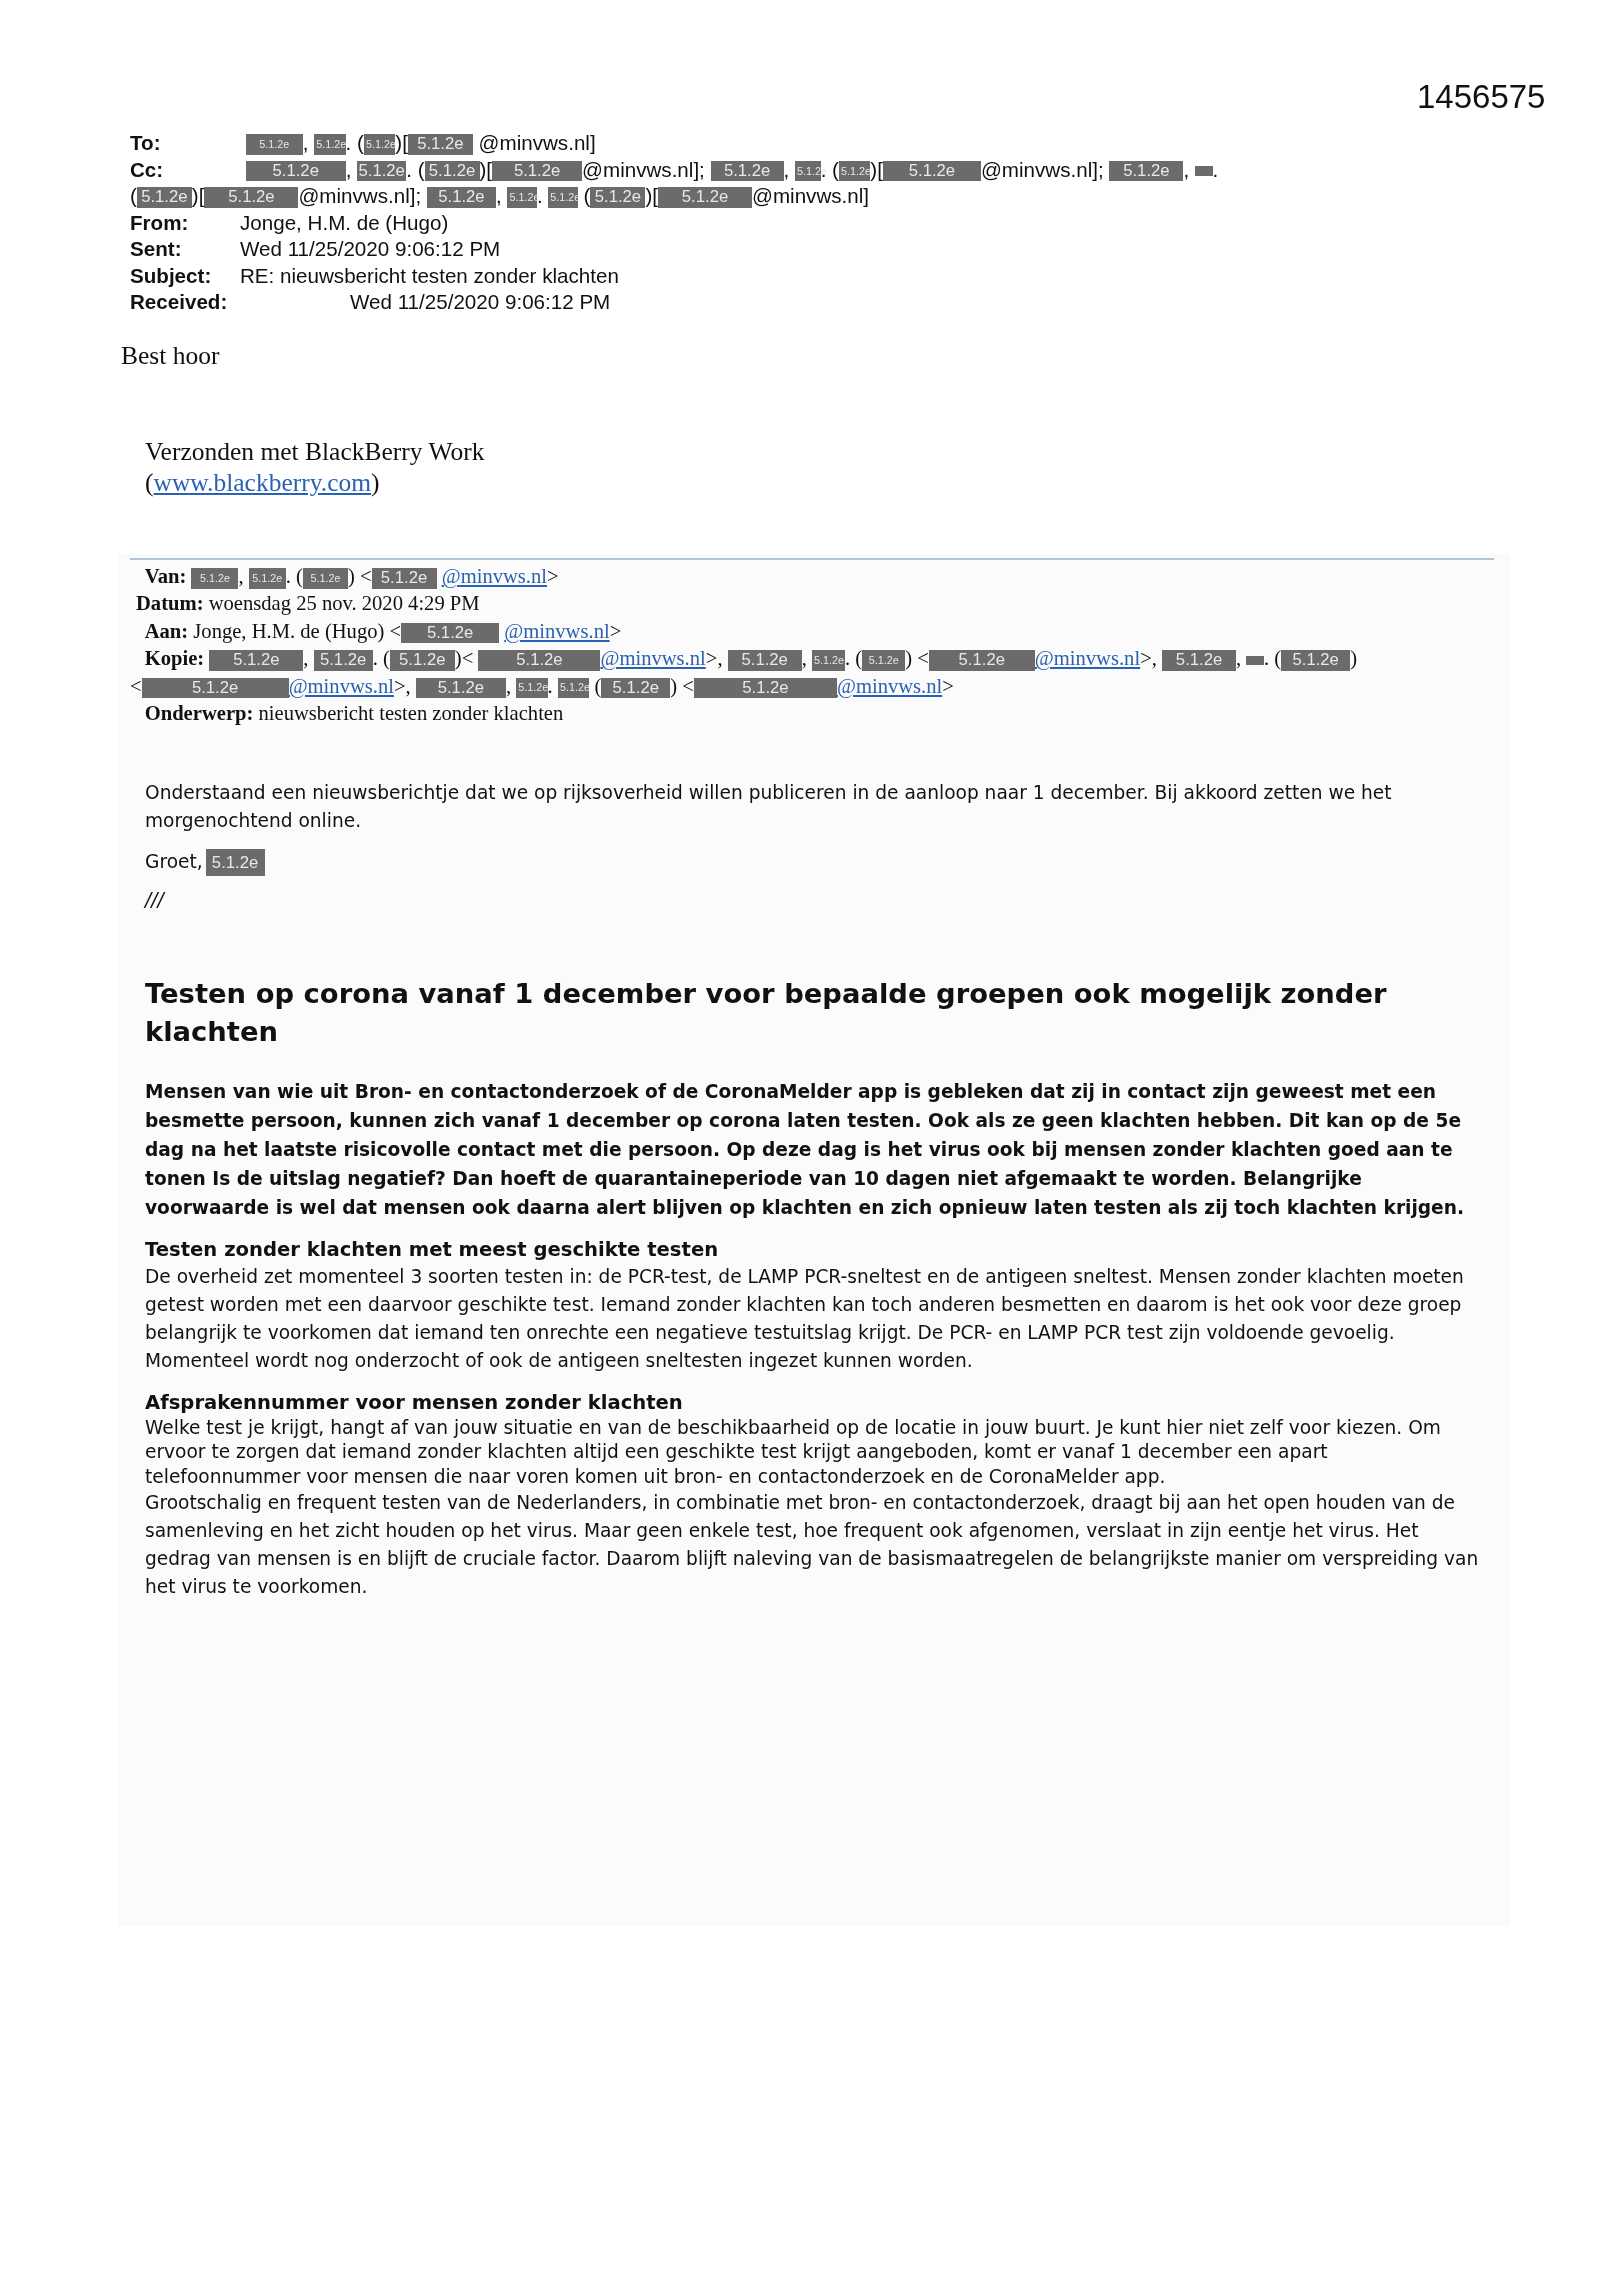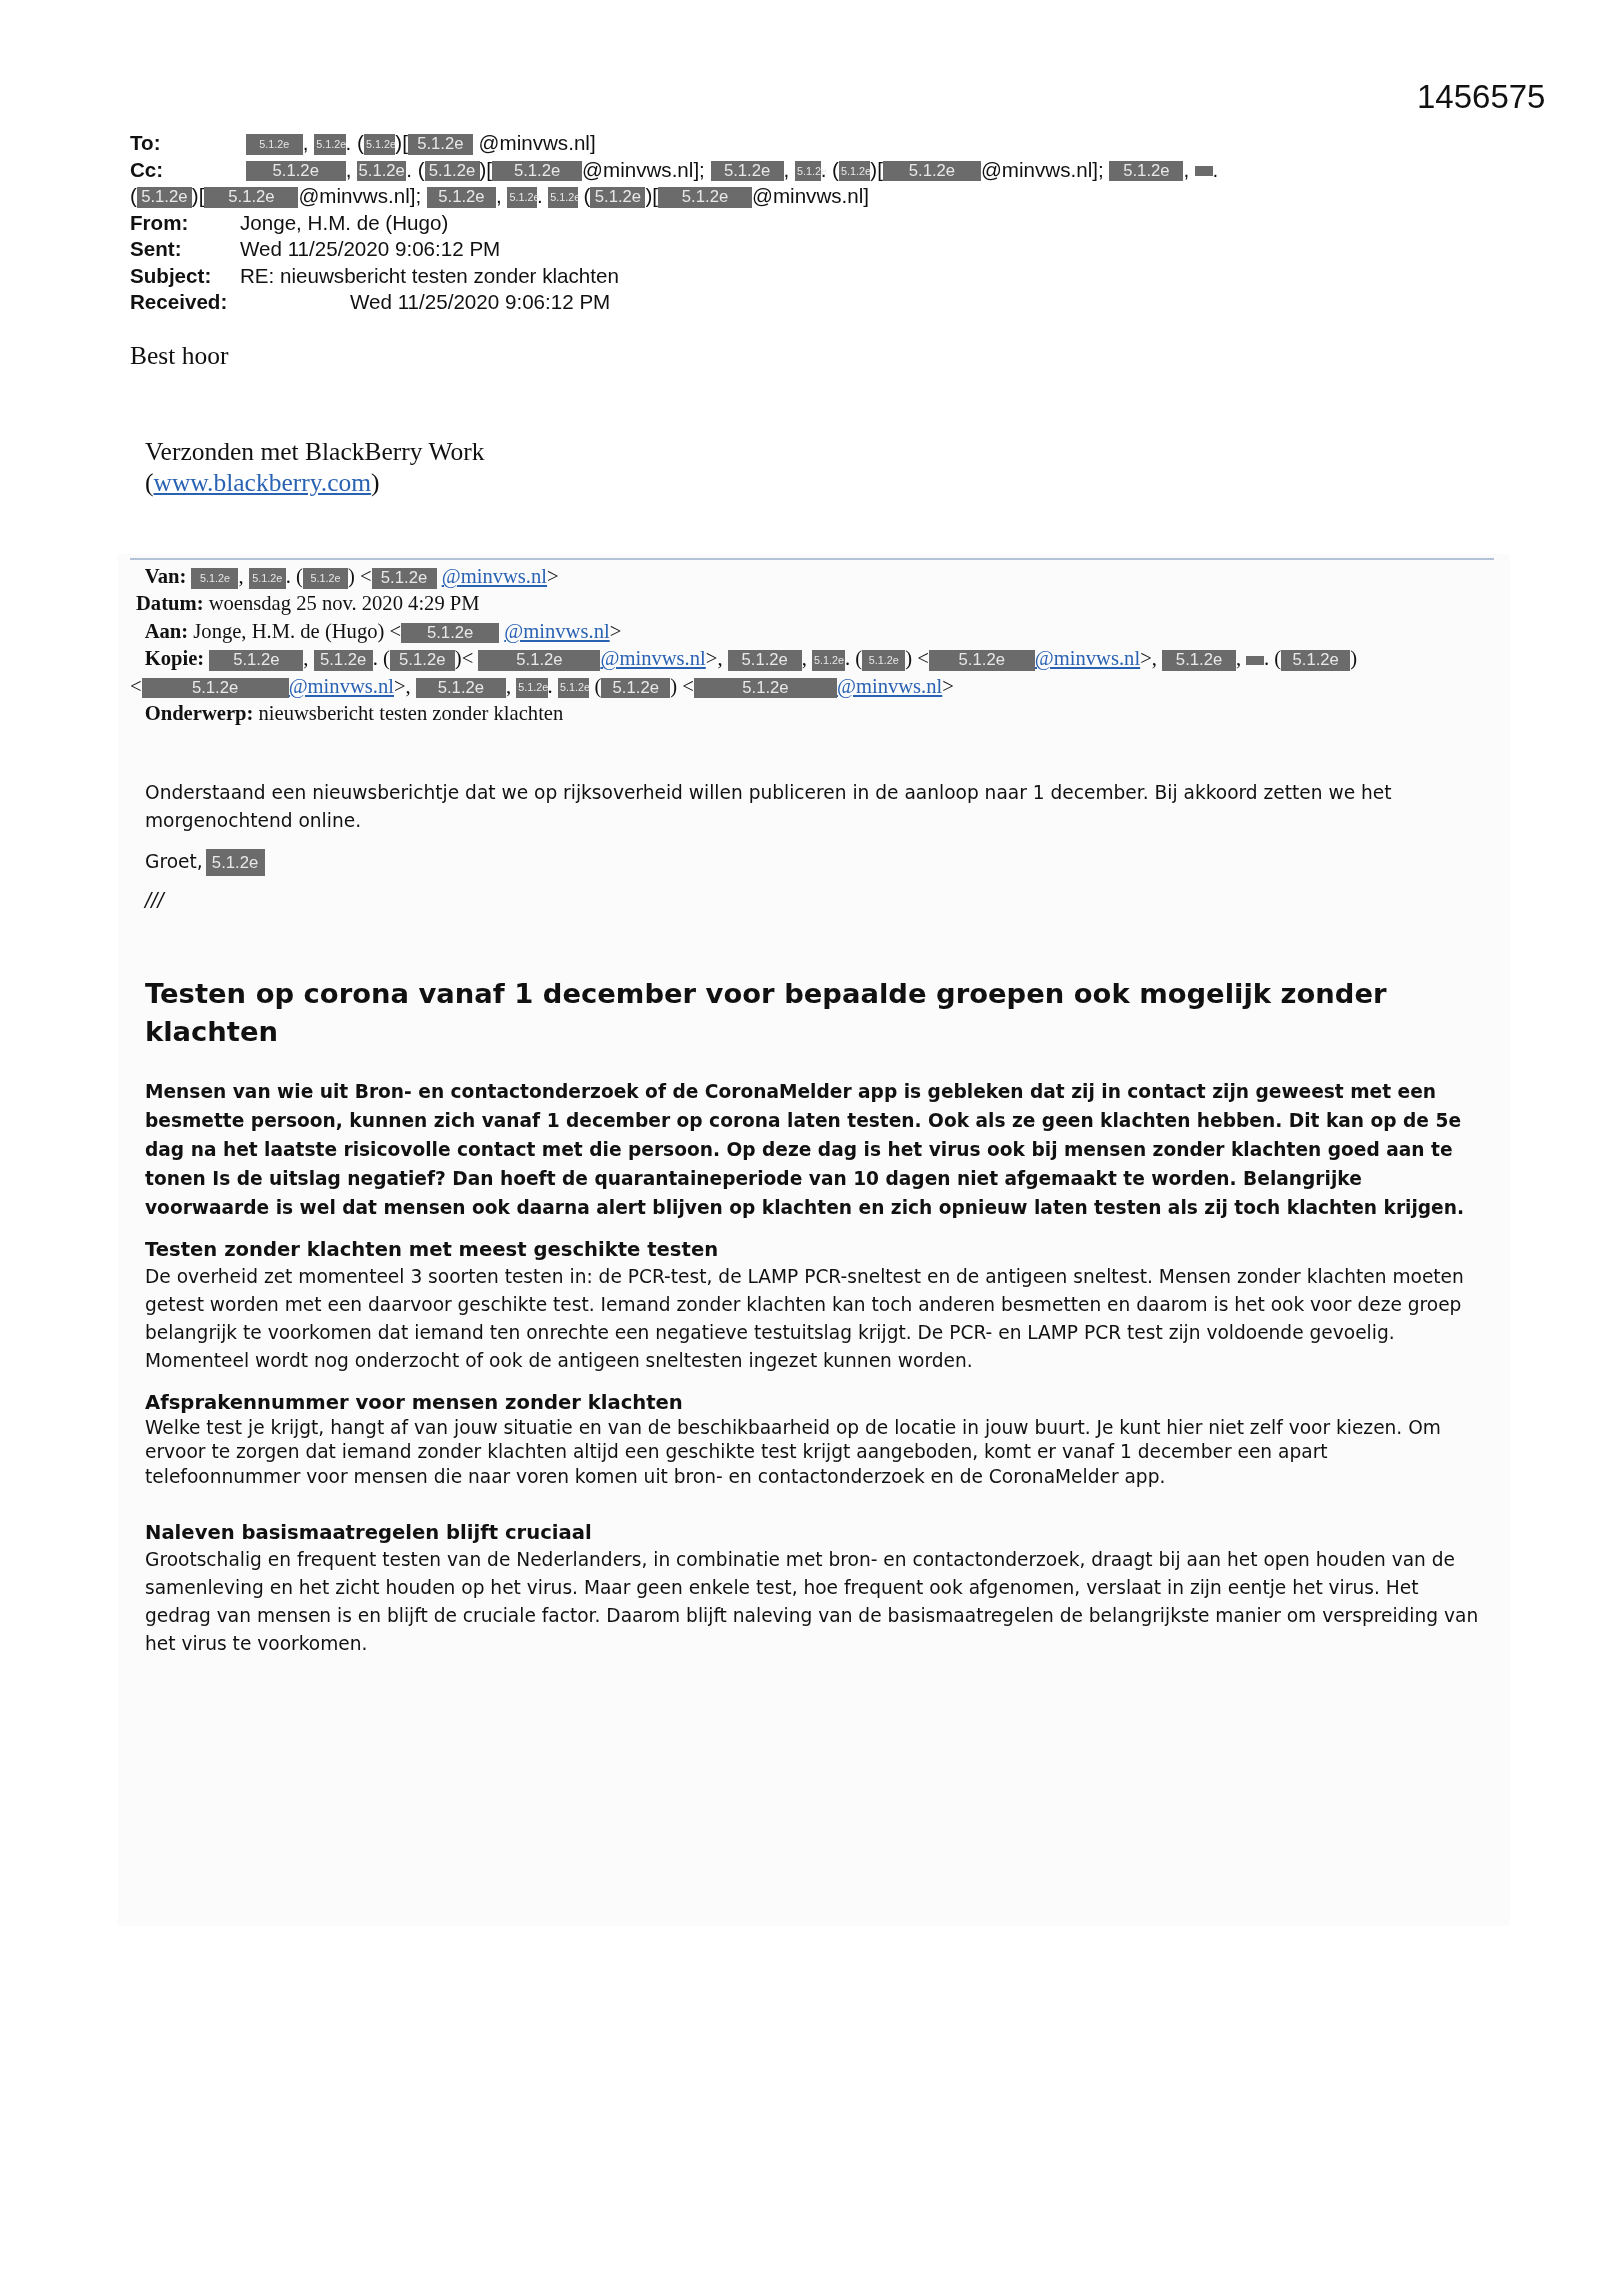--- a/index.html
+++ b/index.html
@@ -6,21 +6,21 @@
   body { width:1621px; height:2292px; position:relative; overflow:hidden; color:#111; }
   .docnum { position:absolute; top:78px; left:1417px; font-family:"Liberation Sans", sans-serif; font-size:33px; color:#111; }
   .hdr { position:absolute; left:130px; top:130px; font-family:"Liberation Sans", sans-serif; font-size:20.6px; line-height:26.5px; }
   .hdr .row { white-space:nowrap; height:26.5px; }
   .hdr .lbl { display:inline-block; width:110px; font-weight:bold; }
   .hdr .lbl.wide { width:220px; }
   .red { display:inline-block; background:#6b6b6b; color:#e8e8e8; font-family:"Liberation Sans", sans-serif; text-align:center; vertical-align:middle; line-height:1; padding:2px 0; }
   .red.s { font-size:10.8px; padding:4.9px 2px; }
   .red.m { font-size:16.7px; }
   .serif { font-family:"Liberation Serif", serif; }
-  .best { position:absolute; left:130px; top:341px; font-size:25.5px; }
+  .best { position:absolute; left:121px; top:341px; font-size:25.5px; }
   .sig { position:absolute; left:145px; top:436px; font-size:25.5px; line-height:31px; }
   a.lnk { color:#2a62b3; text-decoration:underline;font-family:Liberation Serif, serif; }
   .shade { position:absolute; left:118px; top:554px; width:1392px; height:1372px; background:#fbfbfb; }
   .sep { position:absolute; left:130px; top:558px; width:1364px; height:2px; background:#b2c3d8; }
   .fwd { position:absolute; left:130px; top:563px; font-size:20.6px; line-height:27.4px; font-family:"Liberation Serif", serif; }
   .fwd .row { white-space:nowrap; }
   .fwd b { font-weight:bold; }
   .body { position:absolute; left:145px; width:1343px; font-family:"DejaVu Sans", sans-serif; font-size:18.6px; color:#111; }
   .p { line-height:28px; margin:0; }
   .h1 { font-weight:bold; font-size:27.4px; line-height:38px; margin:0; }
@@ -98,16 +98,15 @@
 <div class="body" style="top:975px">
   <h1 class="h1">Testen op corona vanaf 1 december voor bepaalde groepen ook mogelijk zonder klachten</h1>
   <p class="lead" style="margin-top:25.5px">Mensen van wie uit Bron- en contactonderzoek of de CoronaMelder app is gebleken dat zij in contact zijn geweest met een besmette persoon, kunnen zich vanaf 1 december op corona laten testen. Ook als ze geen klachten hebben. Dit kan op de 5e dag na het laatste risicovolle contact met die persoon. Op deze dag is het virus ook bij mensen zonder klachten goed aan te tonen Is de uitslag negatief? Dan hoeft de quarantaineperiode van 10 dagen niet afgemaakt te worden. Belangrijke voorwaarde is wel dat mensen ook daarna alert blijven op klachten en zich opnieuw laten testen als zij toch klachten krijgen.</p>
 
   <h3 class="h3" style="margin-top:15.7px">Testen zonder klachten met meest geschikte testen</h3>
   <p class="p">De overheid zet momenteel 3 soorten testen in: de PCR-test, de LAMP PCR-sneltest en de antigeen sneltest. Mensen zonder klachten moeten getest worden met een daarvoor geschikte test. Iemand zonder klachten kan toch anderen besmetten en daarom is het ook voor deze groep belangrijk te voorkomen dat iemand ten onrechte een negatieve testuitslag krijgt. De PCR- en LAMP PCR test zijn voldoende gevoelig. Momenteel wordt nog onderzocht of ook de antigeen sneltesten ingezet kunnen worden.</p>
 
   <h3 class="h3" style="margin-top:15.7px">Afsprakennummer voor mensen zonder klachten</h3>
   <p class="p" style="line-height:24.5px">Welke test je krijgt, hangt af van jouw situatie en van de beschikbaarheid op de locatie in jouw buurt. Je kunt hier niet zelf voor kiezen. Om ervoor te zorgen dat iemand zonder klachten altijd een geschikte test krijgt aangeboden, komt er vanaf 1 december een apart telefoonnummer voor mensen die naar voren komen uit bron- en contactonderzoek en de CoronaMelder app.</p>
 
-  <h3 class="h3" style="margin-top:31px">Naleven basismaatregelen blijft cruciaal</h3>
   <p class="p">Grootschalig en frequent testen van de Nederlanders, in combinatie met bron- en contactonderzoek, draagt bij aan het open houden van de samenleving en het zicht houden op het virus. Maar geen enkele test, hoe frequent ook afgenomen, verslaat in zijn eentje het virus. Het gedrag van mensen is en blijft de cruciale factor. Daarom blijft naleving van de basismaatregelen de belangrijkste manier om verspreiding van het virus te voorkomen.</p>
 </div>
 
 
 </body></html>

